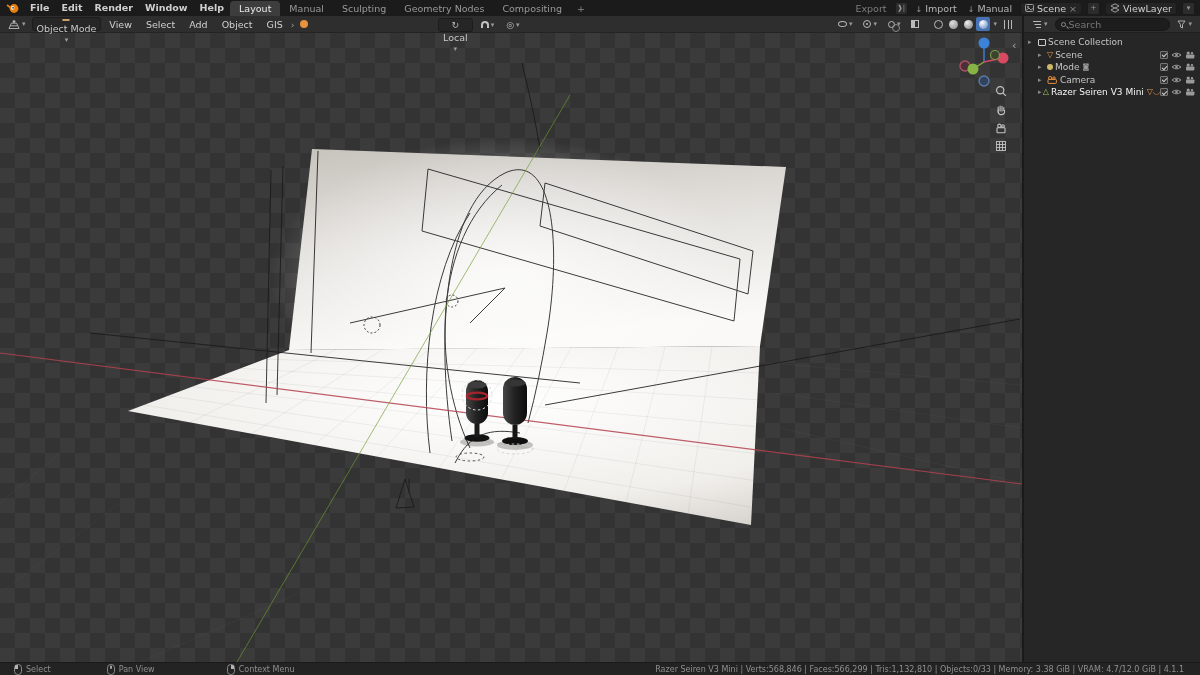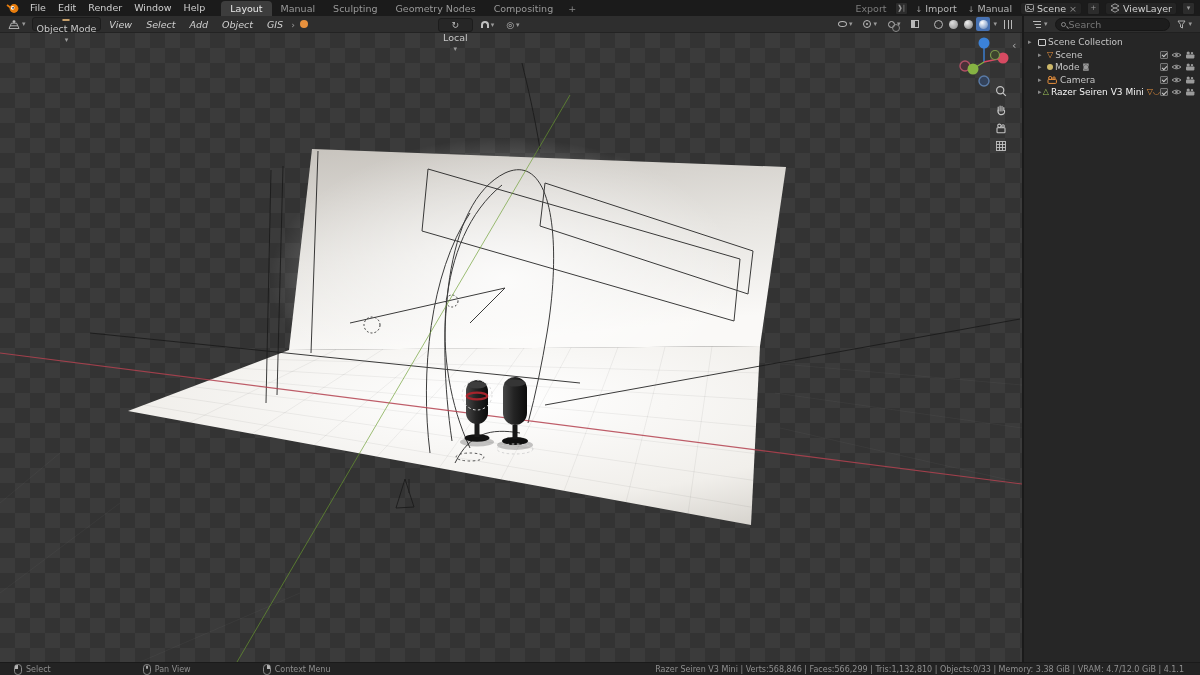--- a/index.html
+++ b/index.html
@@ -4,43 +4,43 @@
 <style>
   * { margin:0; padding:0; box-sizing:border-box; font-family:"DejaVu Sans", sans-serif; }
   html,body { background:#111; }
   .app { position:relative; width:1200px; height:675px; background:#2b2b2b; overflow:hidden;
          font-size:9.5px; color:#c8c8c8; user-select:none; cursor:default; }
 
   
   .topbar { position:absolute; top:0; left:0; width:1200px; height:16px; background:#1b1b1b;
             display:flex; align-items:center; z-index:30; }
   .blogo { width:14px; height:11px; margin:0 4px 0 6px; display:inline-flex; }
-  .menu-item { padding:0 6px; line-height:16px; color:#d0d0d0; }
-  .tabs { display:flex; margin-left:10px; height:16px; align-items:flex-end; }
+  .menu-item { padding:0 6px; line-height:16px; color:#d0d0d0;font-weight:bold; }
+  .tabs { display:flex; height:16px; align-items:flex-end; }
   .tab { padding:0 9px; line-height:15px; color:#999; border-radius:4px 4px 0 0; }
   .tab.active { background:#3d3d3d; color:#e8e8e8; }
   .tab.addtab { padding:0 6px; color:#888; }
   .top-right { margin-left:auto; display:flex; align-items:center; gap:5px; padding-right:5px; }
   .top-btn { display:flex; align-items:flex-end; gap:3px; color:#b5b5b5; padding:0 3px; }
   .top-btn.dim { color:#7d7d7d; }
   .arrow-dn { font-size:8px; color:#9a9a9a; }
   .widget { display:flex; align-items:center; gap:3px; background:#242424; border:1px solid #1a1a1a;
             border-radius:3px; height:13px; padding:0 4px; color:#cfcfcf; }
   .mini-ic { display:inline-flex; }
   .sq-btn { width:13px; height:13px; background:#2c2c2c; border:1px solid #1a1a1a; border-radius:2px;
             display:inline-flex; align-items:center; justify-content:center; color:#9a9a9a; font-size:7px; }
 
   
   .vp-header { position:absolute; top:16px; left:0; width:1022px; height:17px; background:#2e2e2e;
                border-bottom:1px solid #232323; display:flex; align-items:center; z-index:20; }
   .vh-left { display:flex; align-items:center; gap:2px; padding-left:4px; }
   .hbtn { display:flex; align-items:center; gap:2px; padding:1px 4px; border-radius:3px; height:14px; }
   .drop { background:#262626; border:1px solid #1c1c1c;flex-direction:column; }
   .car { font-size:7px; color:#9a9a9a; }
-  .vmenu { padding:0 6px; line-height:17px; color:#d0d0d0;font-style:italic; }
+  .vmenu { padding:0 6px; line-height:17px; color:#d0d0d0; }
   .orange-dot { width:8px; height:8px; border-radius:50%; background:#e8913d; display:inline-block; margin-left:3px; }
   .vh-center { position:absolute; left:438px; top:0; height:17px; display:flex; align-items:center; gap:4px; }
   .vh-right { margin-left:auto; display:flex; align-items:center; gap:3px; padding-right:6px; }
   .magnet { width:8px; height:7px; border:2px solid #c0c0c0; border-bottom:none; border-radius:4px 4px 0 0; display:inline-block; }
   .ic-eye2 { width:9px; height:6px; border:1px solid #b9b9b9; border-radius:50%; display:inline-block; }
   .ic-gizmo { width:8px; height:8px; border:1px solid #b9b9b9; border-radius:50%; display:inline-block; position:relative; }
   .ic-gizmo::after { content:''; position:absolute; left:2px; top:2px; width:2px; height:2px; background:#b9b9b9; border-radius:50%; }
   .ic-overlay { width:7px; height:7px; border:1px solid #b9b9b9; border-radius:50%; display:inline-block; position:relative; }
   .ic-overlay::after { content:''; position:absolute; left:3px; top:2px; width:6px; height:6px; border:1px solid #8a8a8a; border-radius:50%; }
   .ic-xray { width:8px; height:8px; border:1px solid #b9b9b9; display:inline-block;
@@ -83,21 +83,21 @@
   .coll-ico { width:8px; height:7px; border:1px solid #cfcfcf; border-radius:1px; display:inline-block; margin-left:1px; }
   .tri { font-size:8px; line-height:1; }
   .o { color:#e8913d; }
   .g { color:#9ec45a; }
   .y-dot { width:6px; height:6px; border-radius:50%; background:#cdb86a; display:inline-block; }
 
   
   .statusbar { position:absolute; bottom:0; left:0; width:1200px; height:13px; background:#232323;
                border-top:1px solid #1a1a1a; display:flex; align-items:center; font-size:8px; color:#8f8f8f; z-index:30; }
   .hint { display:flex; align-items:center; gap:4px; }
-  .hint1 { margin-left:14px; } .hint2 { margin-left:76px;padding-left:16px; } .hint3 { margin-left:72px; }
+  .hint1 { margin-left:14px; } .hint2 { margin-left:40px;padding-left:16px; } .hint3 { margin-left:72px; }
   .stats { margin-left:auto; padding-right:16px; white-space:nowrap; color:#8f8f8f; }
 </style>
 </head>
 <body>
 
 <div class="app">
 
   <div class="topbar">
     <span class="blogo">
       <svg width="14" height="11" viewBox="0 0 14 11">

